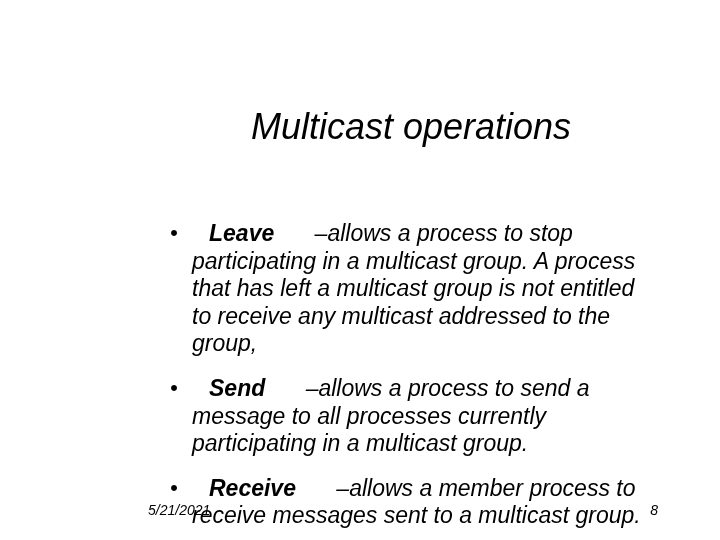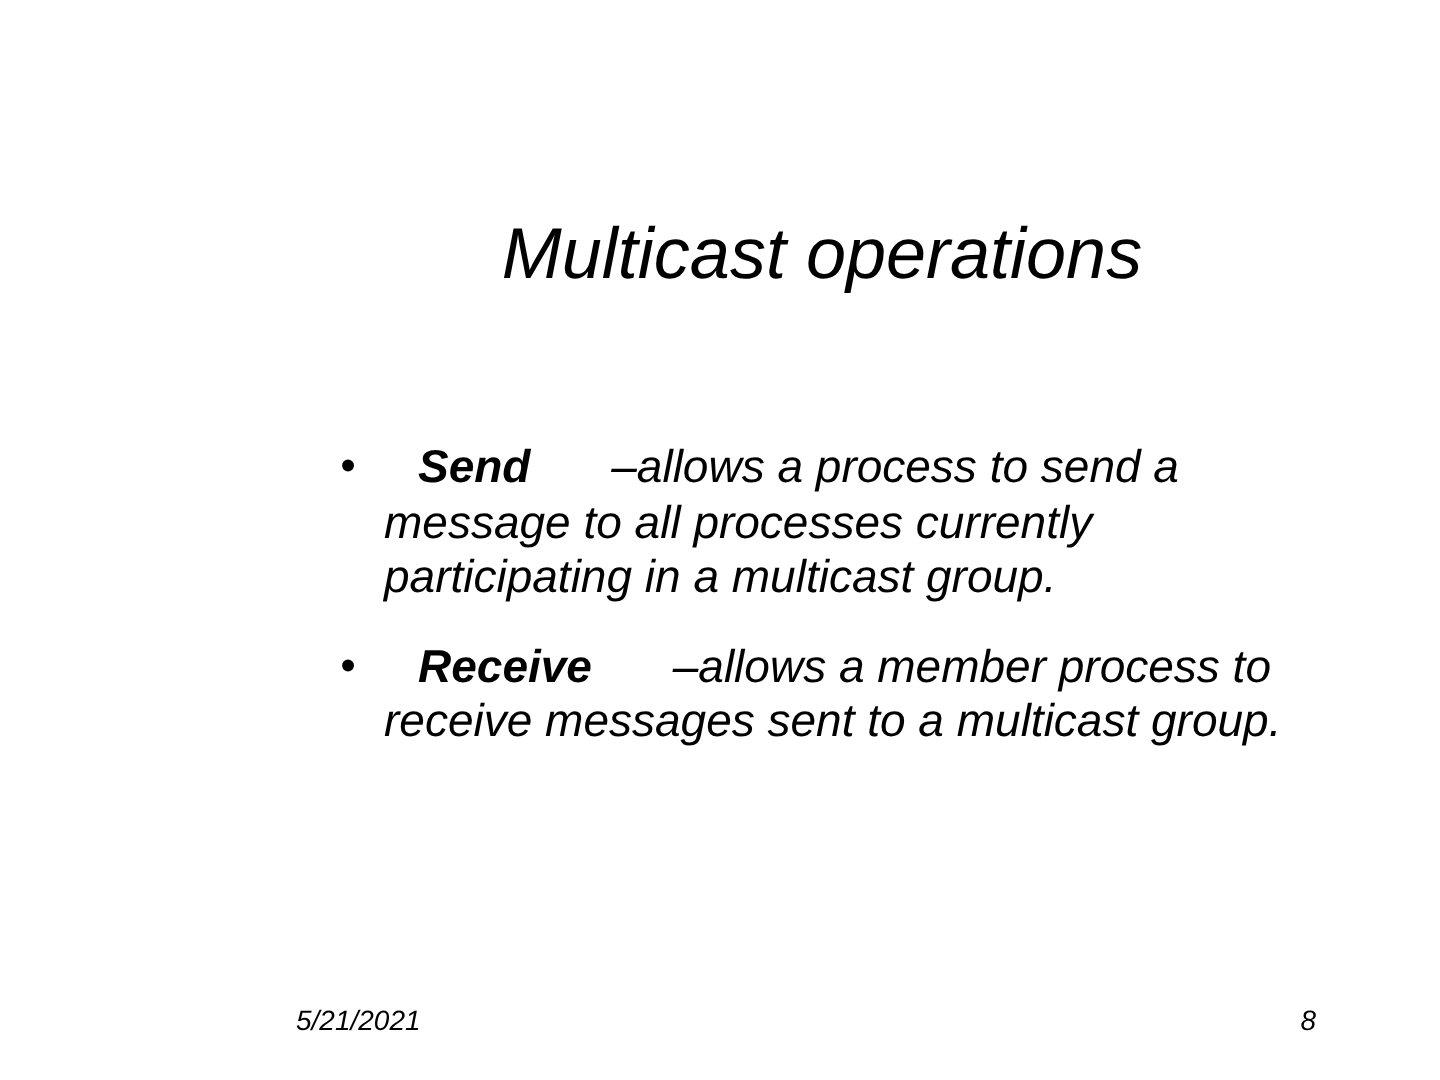--- a/index.html
+++ b/index.html
@@ -73,20 +73,23 @@
     }
   </style>
 </head>
 <body>
 
 <div class="slide">
   <h1 class="title">Multicast operations</h1>
   <div class="content">
     <ul class="bullet-list">
       <li class="bullet-item">
+        <span class="bold">Leave </span><span>–allows a process to stop participating in a multicast group.  A process that has left a multicast group is not entitled to receive any multicast addressed to the group,</span>
+      </li>
+      <li class="bullet-item">
         <span class="bold">Send </span><span>–allows a process to send a message to all processes currently participating in a multicast group.</span>
       </li>
       <li class="bullet-item">
         <span class="bold">Receive </span><span>–allows a member process to receive messages sent to a multicast group.</span>
       </li>
     </ul>
   </div>
   <div class="footer">
     <span>5/21/2021</span>
     <span>8</span>

